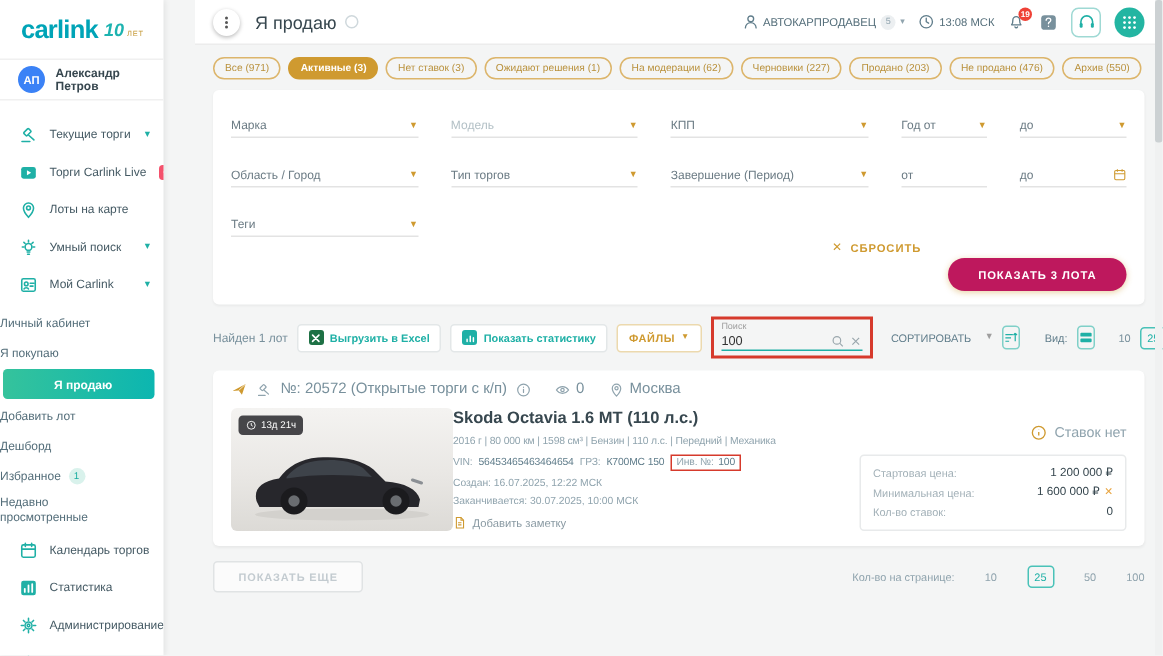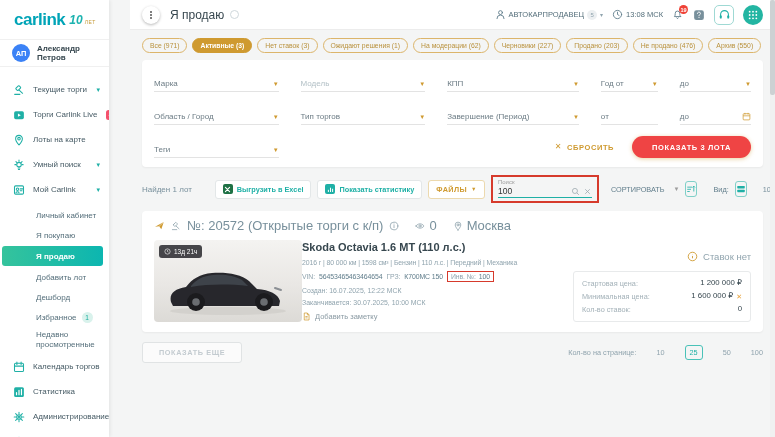--- a/index.html
+++ b/index.html
@@ -23,21 +23,21 @@
   .avatar { width:18px; height:18px; border-radius:50%; background:#3b82f6; color:#fff; font-size:7.5px; font-weight:bold;
             display:flex; align-items:center; justify-content:center; flex:none; }
   .user-name { font-size:8px; color:#37474f; font-weight:bold; }
   .side-nav { padding-top:10px; }
   .nav-item { height:25px; display:flex; align-items:center; gap:8px; padding:0 9px 0 13px; cursor:pointer; }
   .nav-label { font-size:8px; color:#455a64; font-weight:normal; white-space:nowrap; }
   .chev { margin-left:auto; color:#1fb0a6; font-size:7px; line-height:1; }
   .live-badge { min-width:10px; height:10px; border-radius:2.5px; background:#f4516c; color:#fff; font-size:6.5px; font-weight:bold;
                 display:flex; align-items:center; justify-content:center; padding:0 2px; }
   .sub-list { padding:3px 0 2px; }
-  .sub-item { min-height:20px; display:flex; align-items:center; padding-left:36px; font-size:8px; color:#546e7a; cursor:pointer; }
+  .sub-item { min-height:20px; display:flex; align-items:center; font-size:8px; color:#546e7a; cursor:pointer; }
   .sub-item.active { background:linear-gradient(90deg,#35c39c,#0cb6b0); color:#fff; font-weight:bold;
                      border-radius:3px; margin:1px 6px 1px 2px; padding-left:34px; height:20px; }
   .fav-badge { margin-left:5px; width:11px; height:11px; border-radius:50%; background:#d9f2ec; color:#14ab9e; font-size:6.5px;
                display:flex; align-items:center; justify-content:center; }
   .sub-item.two-line { line-height:1.2; padding-top:3px; padding-bottom:3px; }
   .sub-item.two-line span { width:62px; }
 
   
   .main { position:absolute; left:130px; top:0; right:0; bottom:0; }
   .topbar { height:30px; background:#fff; display:flex; align-items:center; padding:0 12px; border-bottom:1px solid #ececec; }
@@ -74,27 +74,27 @@
   .fgrid + .fgrid { margin-top:11px; }
   .field { border-bottom:1px solid #e3e3e3; height:22px; display:flex; align-items:flex-end; justify-content:space-between;
            padding-bottom:3px; cursor:pointer; }
   .flabel { font-size:8px; color:#6b7b84; white-space:nowrap; }
   .field.muted .flabel { color:#b3c0c6; }
   .fcaret { color:#cf9a30; font-size:6px; line-height:1; padding-bottom:1px; }
   .cal-ic { width:9px; height:9px; stroke:#cf9a30; fill:none; stroke-width:1.3; }
   .factions { grid-column:3/6; display:flex; align-items:center; justify-content:flex-end; gap:18px; }
   .reset-btn { color:#cf9a30; font-size:7.5px; font-weight:bold; letter-spacing:.6px; display:flex; gap:5px; align-items:center; cursor:pointer; }
   .reset-x { font-size:8px; line-height:1; }
-  .submit-btn { height:22px; border:none; border-radius:11px; background:#ef4444; color:#fff; font-size:7.5px; font-weight:bold;
+  .submit-btn { height:22px; border:none; border-radius:11px; background:#be185d; color:#fff; font-size:7.5px; font-weight:bold;
                 letter-spacing:.6px; padding:0 20px; display:flex; align-items:center; cursor:pointer;
-                box-shadow:0 1px 4px rgba(207,154,48,.45); font-family:inherit; }
+                box-shadow:0 1px 4px rgba(207,154,48,.45); font-family:inherit;margin-top:36px; }
 
   
   .toolbar { display:flex; align-items:center; margin-top:8px; gap:6px; }
-  .found { font-size:8px; color:#78909c; margin-right:17px; white-space:nowrap; }
+  .found { font-size:8px; color:#78909c; margin-right:0; white-space:nowrap; }
   .tool-btn { height:19px; background:#fff; border:1px solid #e3e7e8; border-radius:3px; display:flex; align-items:center; gap:4px;
               padding:0 7px; font-size:7.3px; font-weight:bold; color:#1fb0a6; cursor:pointer; white-space:nowrap; font-family:inherit; }
   .excel-ic { width:10px; height:10px; border-radius:2px; background:#1e7145; display:flex; align-items:center; justify-content:center; }
   .statsbtn-ic { width:10px; height:10px; border-radius:2px; background:#1fb0a6; display:flex; align-items:center; justify-content:center; }
   .files-btn { color:#cf9a30; border-color:#ecd9ae; letter-spacing:.4px; }
   .files-caret { font-size:5.5px; }
   .search-annot { margin-left:auto; border:2px solid #d63a2c; padding:2px 5px 3px; position:relative; }
   .search-box { width:94px; }
   .slabel { display:block; font-size:6px; color:#9e9e9e; }
   .sline { display:flex; align-items:center; border-bottom:1.5px solid #1fb0a6; height:13px; gap:3px; }
@@ -105,21 +105,21 @@
   .icon-box { width:16px; height:16px; border:1px solid #7fd0c8; border-radius:3px; display:flex; align-items:center; justify-content:center; cursor:pointer; }
   .mini-ic { width:10px; height:10px; stroke:#1fb0a6; fill:none; stroke-width:1.3; cursor:pointer; }
   .mini-ic.gray { stroke:#b0bec5; }
   .viewlbl { font-size:7.3px; color:#607d8b; margin-left:4px; white-space:nowrap; }
   .pagesizes { display:flex; align-items:center; gap:6px; font-size:7.3px; color:#78909c; margin-left:4px; }
   .psize { cursor:pointer; }
   .psize.active { border:1px solid #49c2b8; color:#1fb0a6; border-radius:3px; padding:2px 4px; }
 
   
   .card-panel { background:#fff; border-radius:4px; margin-top:8px; padding:7px 12px 10px; box-shadow:0 1px 2px rgba(0,0,0,.05); }
-  .card-head { display:flex; align-items:center; gap:6px; font-size:13px; color:#78909c; padding-bottom:7px; }
+  .card-head { display:flex; align-items:center; gap:6px; font-size:10px; color:#78909c; padding-bottom:7px; }
   .gold-ic { width:11px; height:11px; flex:none; }
   .gray-ic { width:10px; height:10px; stroke:#90a4ae; fill:none; stroke-width:1.3; stroke-linecap:round; stroke-linejoin:round; flex:none; }
   .head-meta { display:flex; align-items:center; gap:4px; margin-left:10px; }
   .card-body { display:flex; gap:0; }
   .car-photo { width:148px; height:82px; border-radius:4px; position:relative; overflow:hidden; flex:none;
                background:linear-gradient(180deg,#f4f3f1 0%,#e9e7e4 55%,#dcdad6 100%); cursor:pointer; }
   .car-svg { position:absolute; left:0; bottom:0; width:148px; height:82px; }
   .badge-time { position:absolute; top:5px; left:5px; height:13px; background:rgba(45,45,50,.88); border-radius:3px; color:#fff;
                 font-size:6.5px; display:flex; align-items:center; gap:3px; padding:0 5px; }
   .badge-clock { width:7px; height:7px; stroke:#fff; fill:none; stroke-width:1.4; }

